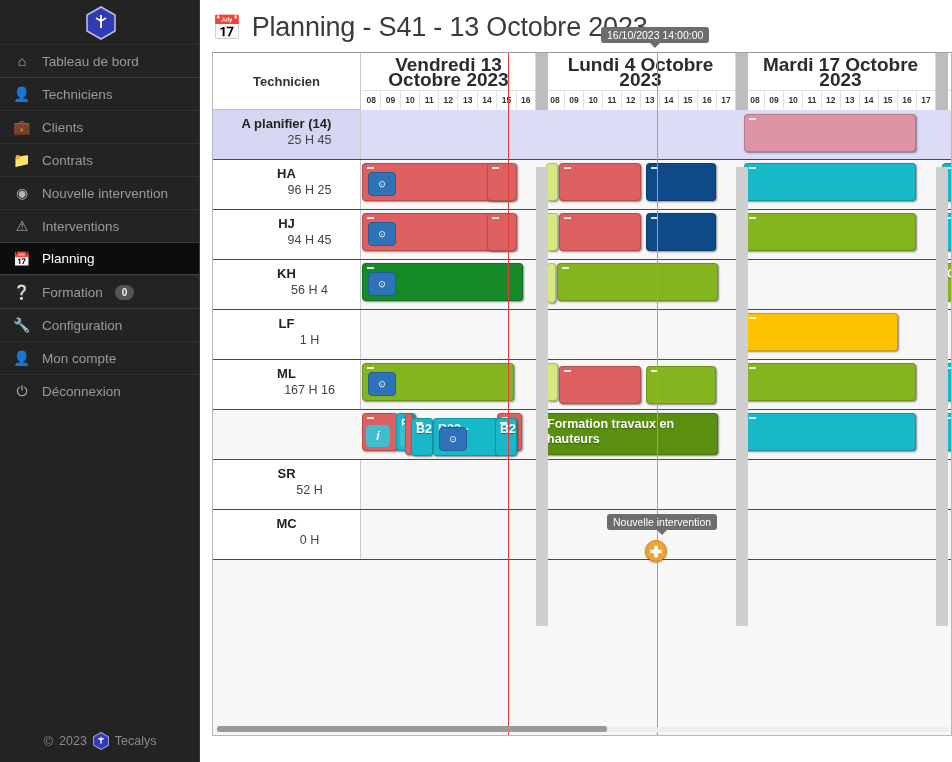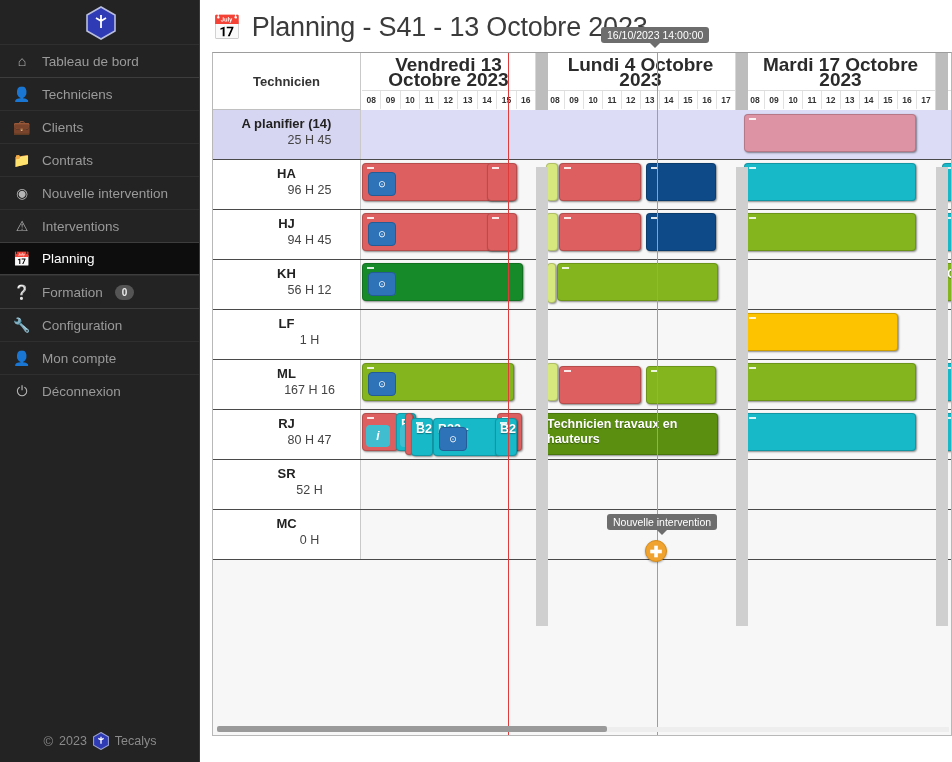--- a/index.html
+++ b/index.html
@@ -402,21 +402,21 @@
             <div class="ev" style="left: 531px; width: 172px; top: 3px; height: 38px; background: rgb(132, 181, 30);">
               <span class="tinydash"></span>
             </div>
             <div class="ev" style="left: 729px; width: 30px; top: 3px; height: 38px; background: rgb(23, 184, 200);">
               <span class="tinydash"></span>
             </div>
           </div>
           <div class="row" style="height: 50px;">
             <div class="tech-cell">
               <div class="tech-name">KH</div>
-              <div class="tech-hours">56 H 12</div>
+              <div class="tech-hours">56 H 4</div>
             </div>
             <div class="lane"></div>
             <div class="ev" style="left: 149px; width: 161px; top: 3px; height: 38px; background: rgb(22, 138, 40);">
               <span class="tinydash"></span>
               <span class="play-btn" style="font-size: 9px;">⊙</span>
             </div>
             <div class="ev" style="left: 334px; width: 9px; top: 3px; height: 40px; background: rgb(215, 232, 127);"></div>
             <div class="ev" style="left: 344px; width: 161px; top: 3px; height: 38px; background: rgb(132, 181, 30);">
               <span class="tinydash"></span>
             </div>
@@ -452,24 +452,20 @@
               <span class="tinydash"></span>
             </div>
             <div class="ev" style="left: 531px; width: 172px; top: 3px; height: 38px; background: rgb(132, 181, 30);">
               <span class="tinydash"></span>
             </div>
             <div class="ev" style="left: 729px; width: 30px; top: 3px; height: 38px; background: rgb(23, 184, 200);">
               <span class="tinydash"></span>
             </div>
           </div>
           <div class="row" style="height: 50px;">
-            <div class="tech-cell">
-              <div class="tech-name">RJ</div>
-              <div class="tech-hours">80 H 47</div>
-            </div>
             <div class="lane"></div>
             <div class="ev" style="left: 149px; width: 36px; top: 3px; height: 38px; background: rgb(221, 95, 95);">
               <span class="tinydash"></span>
               <span class="info-btn">i</span>
             </div>
             <div class="ev" style="left: 183px; width: 20px; top: 3px; height: 38px; background: rgb(23, 184, 200);">
               <div class="lbl">B2</div>
               <span class="info-btn">i</span>
             </div>
             <div class="ev" style="left: 192px; width: 8px; top: 3px; height: 42px; background: rgb(221, 95, 95);"></div>
@@ -482,21 +478,21 @@
               <span class="play-btn" style="font-size: 9px;">⊙</span>
             </div>
             <div class="ev" style="left: 284px; width: 25px; top: 3px; height: 38px; background: rgb(221, 95, 95);">
               <span class="tinydash"></span>
             </div>
             <div class="ev" style="left: 282px; width: 22px; top: 8px; height: 38px; background: rgb(23, 184, 200);">
               <span class="tinydash"></span>
               <div class="lbl">B2</div>
             </div>
             <div class="ev" style="left: 329px; width: 176px; top: 3px; height: 42px; background: rgb(90, 143, 16);">
-              <div class="lbl">Technicien travaux en hauteurs</div>
+              <div class="lbl">Formation travaux en hauteurs</div>
             </div>
             <div class="ev" style="left: 531px; width: 172px; top: 3px; height: 38px; background: rgb(23, 184, 200);">
               <span class="tinydash"></span>
             </div>
             <div class="ev" style="left: 729px; width: 30px; top: 3px; height: 38px; background: rgb(23, 184, 200);">
               <span class="tinydash"></span>
             </div>
           </div>
           <div class="row" style="height: 50px;">
             <div class="tech-cell">

